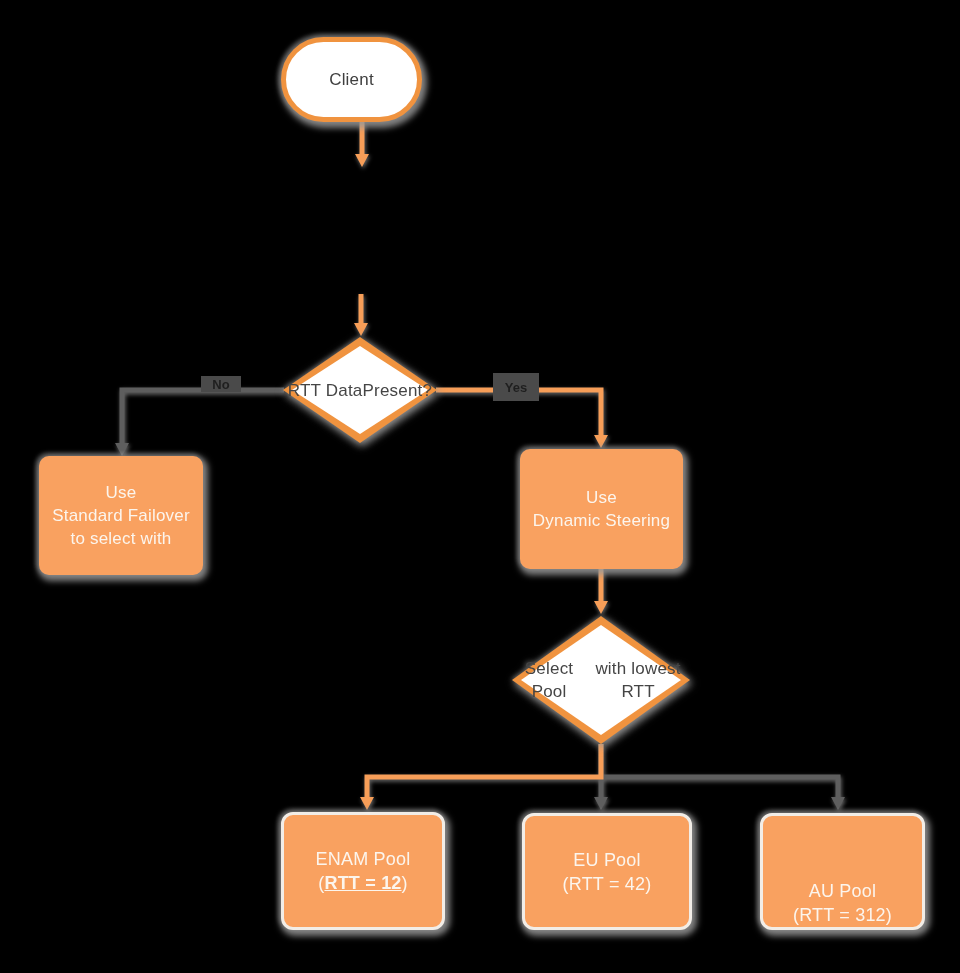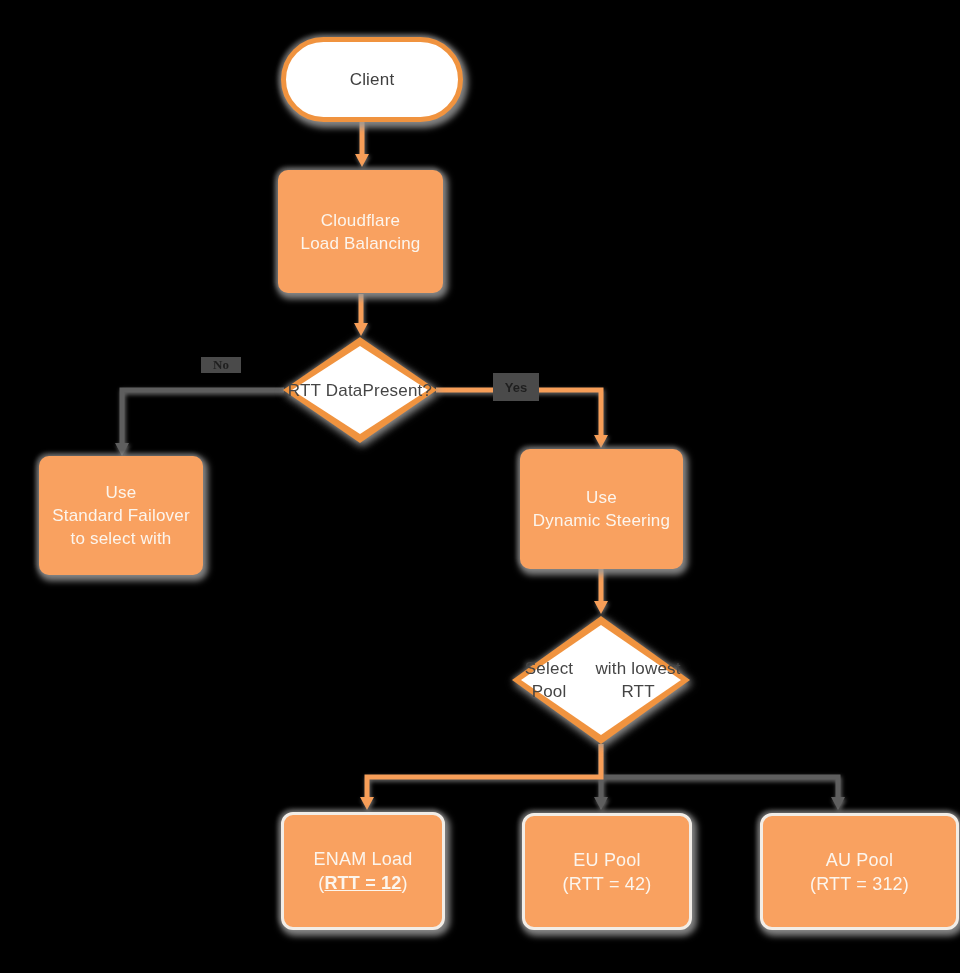--- a/index.html
+++ b/index.html
@@ -65,41 +65,35 @@
     <g stroke="#F79E58" fill="#F79E58" stroke-width="5">
       <path d="M601 569 V602" fill="none"></path>
       <polygon points="594,601 608,601 601,614" stroke="none"></polygon>
     </g>
     <g stroke="#F79E58" fill="#F79E58" stroke-width="5">
       <path d="M601 744 V777 H367 V798" fill="none"></path>
       <polygon points="360,797 374,797 367,810" stroke="none"></polygon>
     </g>
   </svg>
 
-  <div class="shape stadium halo client-text" style="left:281px;top:37px;width:182px;height:85px;">
+  <div class="shape stadium halo client-text" style="left:281px;top:37px;width:141px;height:85px;">
     <div class="node-line">Client</div>
   </div>
 
-  <div class="shape obox halo" style="left:278px;top:170px;width:165px;height:123px;">
-    <div>
-      <div class="node-line">Cloudflare</div>
-      <div class="node-line">Load Balancing</div>
-    </div>
-  </div>
 
   <div class="diamond-wrap" style="left:283px;top:337px;width:154px;height:106px;">
     <div class="diamond-outer"></div>
     <div class="diamond-inner"></div>
     <div class="diamond-text dark-text">
       <div class="node-line">RTT Data</div>
       <div class="node-line">Present?</div>
     </div>
   </div>
 
-  <div class="edge-label" style="left:201px;top:357px;width:40px;height:16px;font-family:Liberation Serif, serif;">No</div>
+  <div class="edge-label" style="left:201px;top:376px;width:40px;height:16px;">No</div>
   <div class="edge-label" style="left:493px;top:373px;width:46px;height:28px;">Yes</div>
 
   <div class="shape obox halo" style="left:39px;top:456px;width:164px;height:119px;">
     <div>
       <div class="node-line">Use</div>
       <div class="node-line">Standard Failover</div>
       <div class="node-line">to select with</div>
     </div>
   </div>
 
@@ -114,32 +108,32 @@
     <div class="diamond-outer"></div>
     <div class="diamond-inner"></div>
     <div class="diamond-text dark-text">
       <div class="node-line">Select Pool</div>
       <div class="node-line">with lowest RTT</div>
     </div>
   </div>
 
   <div class="shape obox pool halo" style="left:281px;top:812px;width:164px;height:118px;">
     <div>
-      <div class="node-line">ENAM Load</div>
+      <div class="node-line">ENAM Pool</div>
       <div class="node-line"><span>(</span><span class="bold">RTT = 12</span><span>)</span></div>
     </div>
   </div>
 
   <div class="shape obox pool halo" style="left:522px;top:813px;width:170px;height:117px;">
     <div>
       <div class="node-line">EU Pool</div>
       <div class="node-line">(RTT = 42)</div>
     </div>
   </div>
 
-  <div class="shape obox pool halo" style="left:760px;top:813px;width:199px;height:117px;">
+  <div class="shape obox pool halo" style="left:760px;top:813px;width:165px;height:117px;align-items:flex-end;">
     <div>
       <div class="node-line">AU Pool</div>
       <div class="node-line">(RTT = 312)</div>
     </div>
   </div>
 
 </div>
 
 </body></html>

